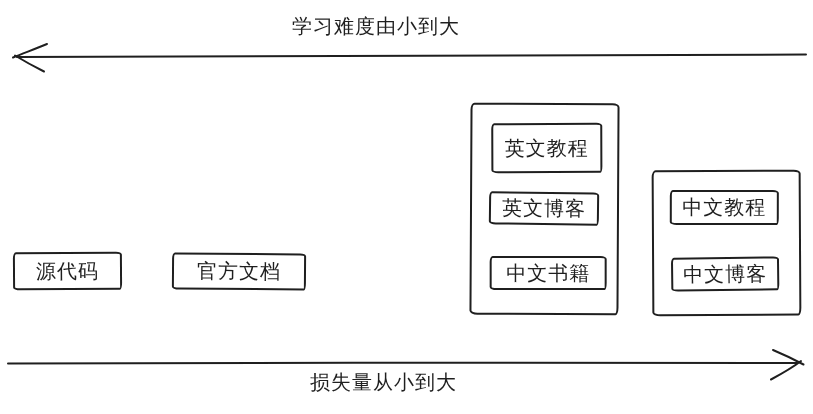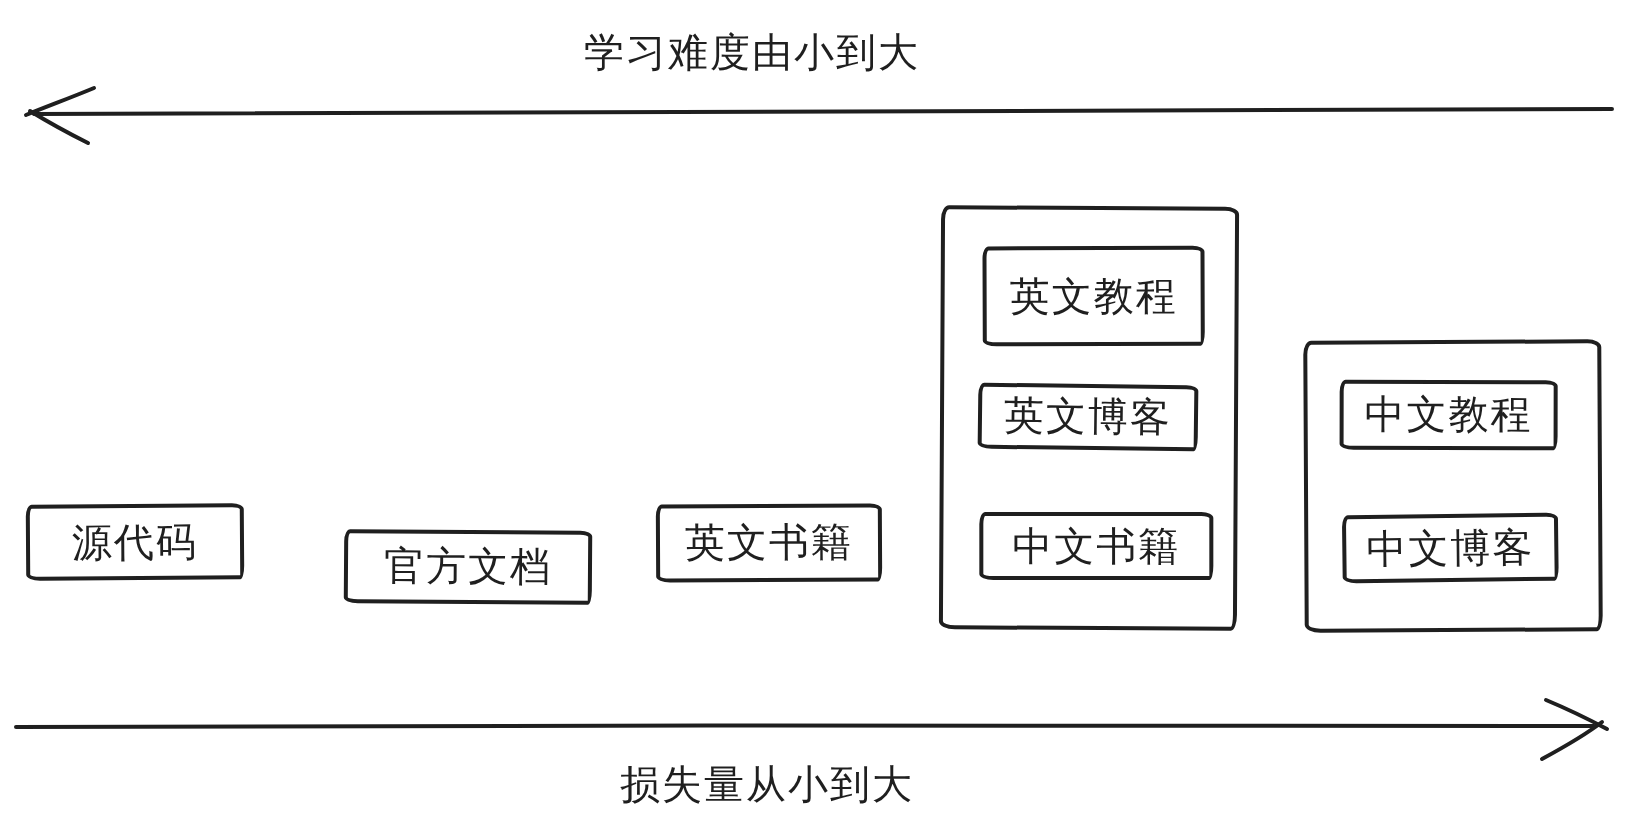--- a/index.html
+++ b/index.html
@@ -65,33 +65,30 @@
     </g>
     <g>
       <path d="M 8 363.5 C 260 361.5 560 364 797 363"></path>
       <path d="M 773 350 C 785 355 795 360 803.5 364.5"></path>
       <path d="M 801 361 C 792 368 783 373 771 379.5"></path>
     </g>
   </svg>
 
   <div class="axis-label" style="left:292px; top:13px;">学习难度由小到大</div>
 
-  <div class="axis-label" style="left:310px; top:379px;">损失量从小到大</div>
+  <div class="axis-label" style="left:310px; top:369px;">损失量从小到大</div>
 
   <div class="sketch-box" style="left:13px; top:252px; width:109px; height:38px; transform:rotate(-0.4deg);font-family:Liberation Mono, monospace;">
     <span>源代码</span>
   </div>
 
-  <div class="sketch-box" style="left:172px; top:253px; width:124px; height:37px; transform:rotate(0.4deg);margin-top:12px;">
+  <div class="sketch-box" style="left:172px; top:253px; width:134px; height:37px; transform:rotate(0.4deg);">
     <span>官方文档</span>
   </div>
 
-  <div class="sketch-box" style="left:328px; top:252px; width:113px; height:39px; transform:rotate(-0.3deg);">
-    <span>英文书籍</span>
-  </div>
 
   <div class="group-box" style="left:470px; top:103px; width:149px; height:212px; transform:rotate(0.3deg);">
     <div class="sketch-box" style="left:19px; top:18px; width:111px; height:50px; transform:rotate(-0.5deg);">
       <span>英文教程</span>
     </div>
     <div class="sketch-box" style="left:17px; top:87px; width:110px; height:33px; transform:rotate(0.4deg);">
       <span>英文博客</span>
     </div>
     <div class="sketch-box" style="left:18px; top:151px; width:117px; height:34px; transform:rotate(-0.3deg);">
       <span>中文书籍</span>

